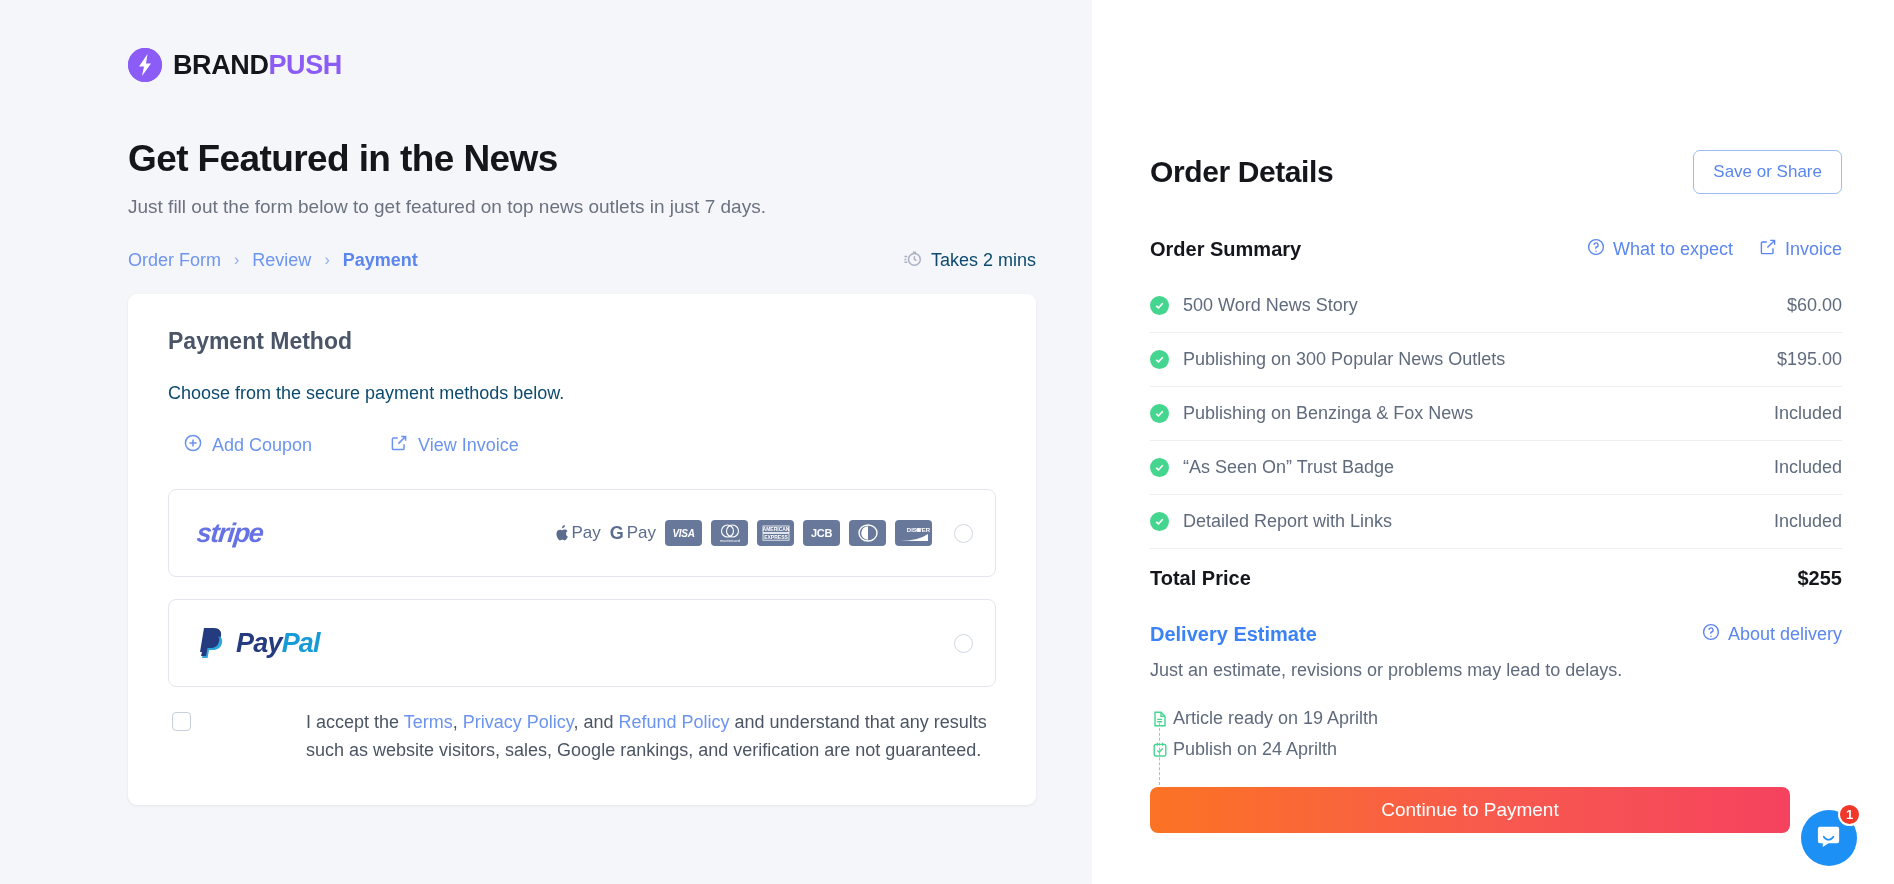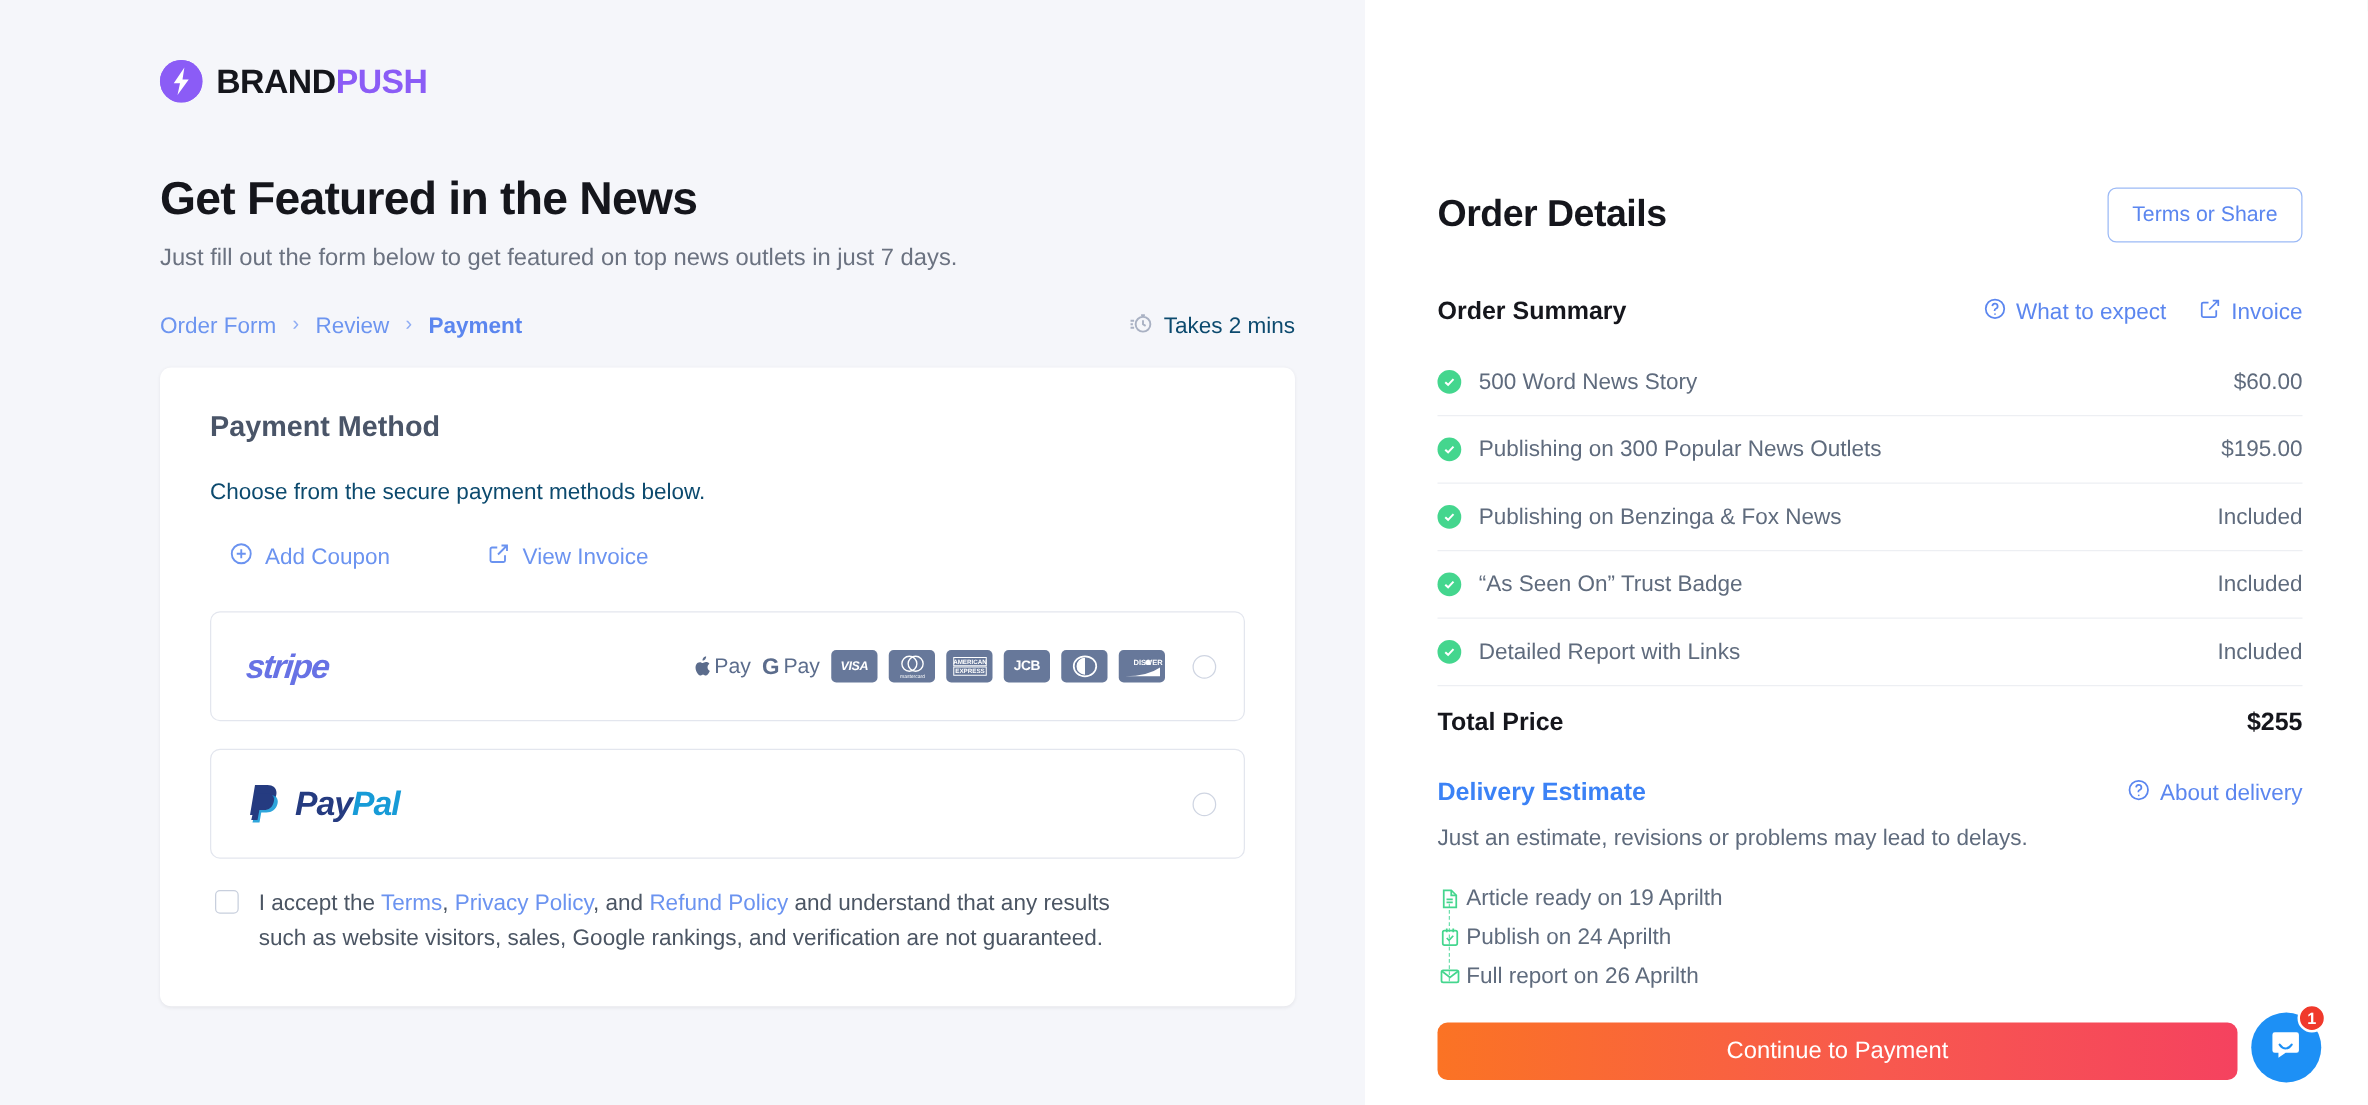--- a/index.html
+++ b/index.html
@@ -79,21 +79,21 @@
     color: #fff; flex: none;
   }
   .radio {
     width: 19px; height: 19px; border-radius: 50%; border: 1px solid #cfd5e2;
     margin-left: 22px; flex: none; background: #fff;
   }
   .paypal-logo { display: flex; align-items: center; gap: 9px; }
   .paypal-word { font-size: 27px; font-weight: 800; font-style: italic; letter-spacing: -0.8px; }
   .pp-pay { color: #253b80; } .pp-pal { color: #179bd7; }
 
-  .terms { display: flex; gap: 16px; align-items: flex-start; padding-left: 4px; margin-top: 8px; }
+  .terms { display: flex; gap: 16px; align-items: flex-start; padding-left: 4px; margin-top: 8px; justify-content: space-between; }
   .checkbox { width: 19px; height: 19px; border: 1px solid #c8cfdd; border-radius: 4px; margin-top: 3px; flex: none; background: #fff; }
   .terms-text { font-size: 18px; line-height: 1.55; color: #4b5563; max-width: 690px; }
   .terms-text a { color: #6b93f0; text-decoration: none; }
 
   
   .right-col { width: 802px; height: 884px; background: #ffffff; padding: 150px 52px 0 58px; position: relative; }
   .od-head { display: flex; align-items: center; margin-bottom: 44px; }
   .od-title { font-size: 30px; font-weight: 700; color: #15161c; letter-spacing: -0.4px; }
   .save-share {
     margin-left: auto; border: 1px solid #9cbaf6; border-radius: 7px;
@@ -285,21 +285,21 @@
           </div>
         </div>
       </div>
     </div>
   </div>
 
   <div class="right-col">
 
     <div class="od-head">
       <span class="od-title">Order Details</span>
-      <button class="save-share">Terms or Share</button>
+      <button class="save-share">Save or Share</button>
     </div>
 
     <div class="sum-head">
       <span class="sum-title">Order Summary</span>
       <span class="sum-links">
         <span class="sum-link">
           <span>
             <svg width="18" height="18" viewBox="0 0 18 18" fill="none" stroke="#5b86ef" stroke-width="1.4">
               <circle cx="9" cy="9" r="7.4"></circle>
                 <path d="M6.9 6.9a2.1 2.1 0 1 1 2.7 2.1c-.6.2-.9.7-.9 1.3v.4"></path>
@@ -402,29 +402,20 @@
       <div class="tl-row">
         <span class="tl-icon">
           <svg width="18" height="18" viewBox="0 0 18 18" fill="none" stroke="#44d68e" stroke-width="1.4">
             <rect x="3.2" y="3.4" width="11.6" height="11.6" rx="1.4"></rect>
               <path d="M6.4 1.8v3M11.6 1.8v3"></path>
               <path d="M6.4 9.4 L8.2 11.2 L11.6 7.6"></path>
           </svg>
         </span>
         <span>Publish on 24 Aprilth</span>
       </div>
-      <div class="tl-row">
-        <span class="tl-icon">
-          <svg width="18" height="18" viewBox="0 0 18 18" fill="none" stroke="#44d68e" stroke-width="1.4">
-            <rect x="2.2" y="4.2" width="13.6" height="9.6" rx="1.3"></rect>
-              <path d="M2.6 5 L9 10 L15.4 5"></path>
-          </svg>
-        </span>
-        <span>Full report on 26 Aprilth</span>
-      </div>
     </div>
 
     <button class="cta">Continue to Payment</button>
   </div>
 
   <div class="chat-bubble">
     <span>
       <svg width="27" height="27" viewBox="0 0 28 28">
         <path d="M4 4h18a2 2 0 0 1 2 2v13a2 2 0 0 1-2 2h-9l-6 4v-4H4a2 2 0 0 1-2-2V6a2 2 0 0 1 2-2z" fill="#fff"></path>
         <path d="M8 14.2c1.5 2.2 3.4 3.2 5 3.2s3.5-1 5-3.2" fill="none" stroke="#1d90f5" stroke-width="1.7" stroke-linecap="round"></path>

